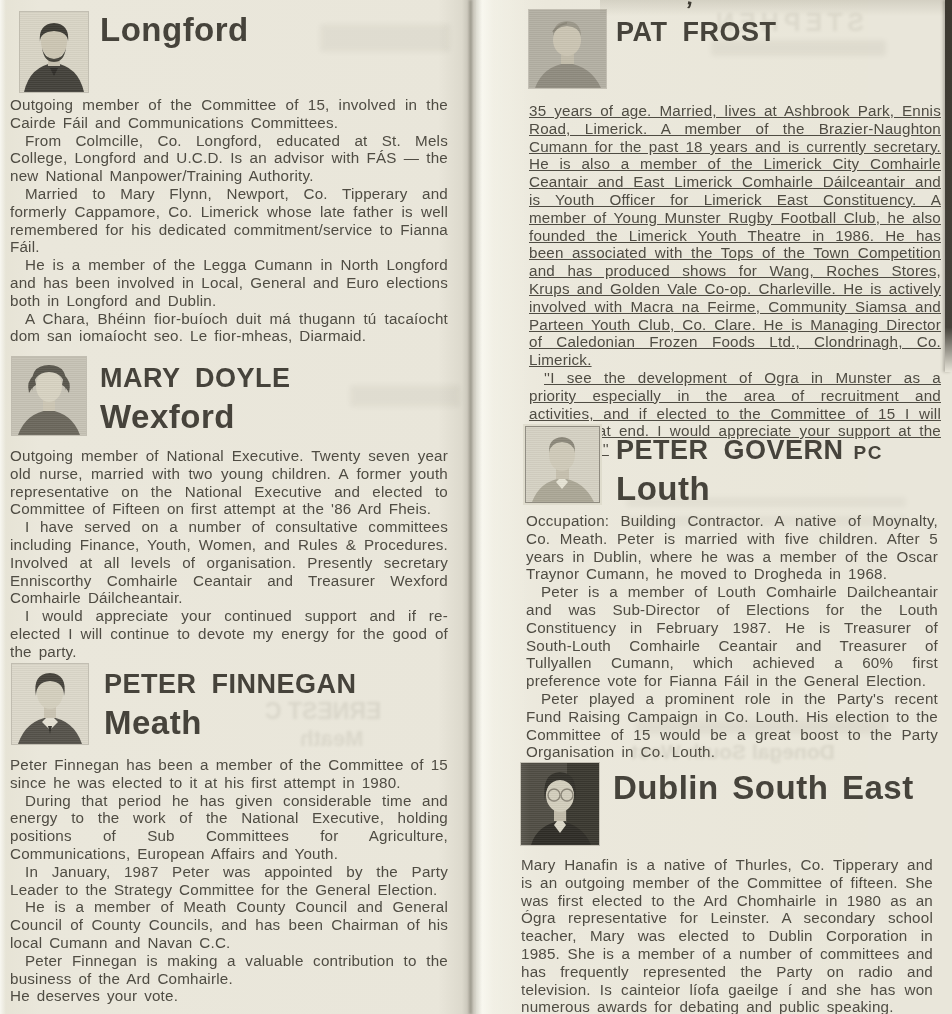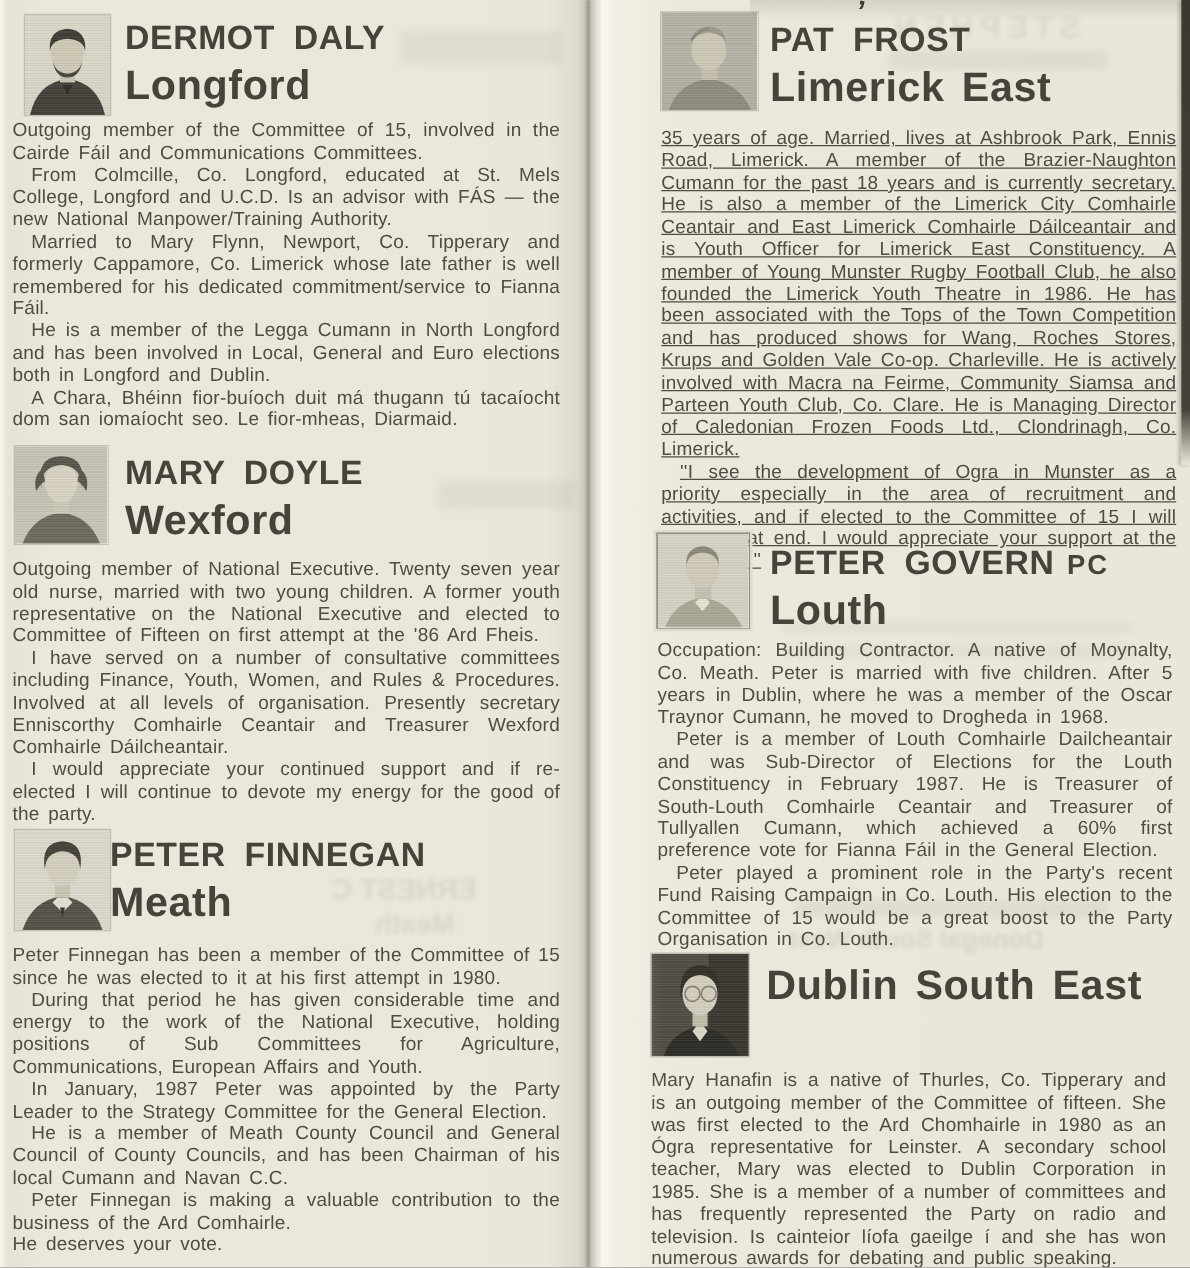--- a/index.html
+++ b/index.html
@@ -13,21 +13,21 @@
   .page-left{left:0;width:476px;background:linear-gradient(90deg,#e6e3d5 0px,#eae7db 40px,#e9e6da 100%);}
   .page-right{left:476px;width:392px;background:linear-gradient(90deg,#f0eee2 0px,#ebe8dc 70px,#e9e6d9 100%);}
 
   .photo{position:absolute;overflow:hidden;box-shadow:0 0 0 1px rgba(120,116,104,.35);}
   .photo svg{display:block;width:100%;height:100%;}
   .photo::after{content:"";position:absolute;inset:0;
     background:repeating-linear-gradient(0deg,rgba(255,255,255,.06) 0 1px,rgba(0,0,0,.03) 1px 2px);}
 
   .heading{position:absolute;font-weight:bold;color:#46433b;line-height:36px;}
   .cand-name{font-size:27px;letter-spacing:.5px;word-spacing:7px;white-space:nowrap;}
-  .cand-suffix{font-size:22px;margin-left:10px;letter-spacing:1.5px;}
+  .cand-suffix{font-size:19px;margin-left:10px;letter-spacing:1.5px;}
   .cand-county{font-size:33px;letter-spacing:.5px;word-spacing:4px;white-space:nowrap;}
 
   .bio{position:absolute;font-size:15.2px;line-height:17.8px;color:#4f4c43;
     text-align:justify;letter-spacing:.2px;word-spacing:2.5px;}
   .bio p{margin:0;}
   .bio p.ind{text-indent:15px;}
 
   
   .gutter{position:absolute;left:438px;top:0;width:92px;height:1014px;pointer-events:none;
     background:linear-gradient(90deg,rgba(110,105,88,0) 0%,rgba(110,105,88,.10) 26%,
@@ -62,21 +62,20 @@
           <rect width="68" height="80" fill="#d9d5c6"></rect>
           <path d="M4,80 Q10,54 34,51 Q58,54 64,80 Z" fill="#43413a"></path>
           <rect x="28" y="42" width="12" height="12" fill="#c6c0ae"></rect>
           <ellipse cx="34" cy="30" rx="13" ry="16" fill="#ccc6b3"></ellipse>
           <path d="M20,30 Q18,12 34,11 Q50,12 48,30 Q48,20 34,19 Q20,20 20,30 Z" fill="#3c3a33"></path>
           <path d="M22,36 Q24,50 34,50 Q44,50 46,36 Q44,46 34,47 Q24,46 22,36 Z" fill="#45433a"></path>
           <path d="M30,56 L34,64 L38,56 Z" fill="#2f2d28"></path>
         </svg>
       </div>
       <div class="heading" style="left:100px;top:12px;">
-        <div class="cand-name"><span>DERMOT DALY</span><span class="cand-suffix"></span></div>
         <div class="cand-county">Longford</div>
       </div>
       <div class="bio" style="left:10px;top:96px;width:438px;">
         <p>Outgoing member of the Committee of 15, involved in the Cairde Fáil and Communications Committees.</p>
         <p class="ind">From Colmcille, Co. Longford, educated at St. Mels College, Longford and U.C.D. Is an advisor with FÁS — the new National Manpower/Training Authority.</p>
         <p class="ind">Married to Mary Flynn, Newport, Co. Tipperary and formerly Cappamore, Co. Limerick whose late father is well remembered for his dedicated commitment/service to Fianna Fáil.</p>
         <p class="ind">He is a member of the Legga Cumann in North Longford and has been involved in Local, General and Euro elections both in Longford and Dublin.</p>
         <p class="ind">A Chara, Bhéinn fior-buíoch duit má thugann tú tacaíocht dom san iomaíocht seo. Le fior-mheas, Diarmaid.</p>
       </div>
     </div>
@@ -109,21 +108,21 @@
         <svg viewBox="0 0 76 80" preserveAspectRatio="none">
           <rect width="76" height="80" fill="#dcd8ca"></rect>
           <path d="M6,80 Q14,56 38,53 Q62,56 70,80 Z" fill="#55524a"></path>
           <path d="M30,58 L38,66 L46,58 L42,54 L34,54 Z" fill="#e4e0d2"></path>
           <rect x="32" y="42" width="12" height="12" fill="#cac4b2"></rect>
           <ellipse cx="38" cy="29" rx="13" ry="16" fill="#d4cfbe"></ellipse>
           <path d="M24,32 Q20,10 38,9 Q56,10 52,32 Q52,18 38,17 Q24,18 24,32 Z" fill="#45423a"></path>
           <path d="M36,62 L38,70 L40,62 Z" fill="#35332d"></path>
         </svg>
       </div>
-      <div class="heading" style="left:88px;top:666px;">
+      <div class="heading" style="left:104px;top:666px;">
         <div class="cand-name"><span>PETER FINNEGAN</span><span class="cand-suffix"></span></div>
         <div class="cand-county">Meath</div>
       </div>
       <div class="bio" style="left:10px;top:756px;width:438px;">
         <p>Peter Finnegan has been a member of the Committee of 15 since he was elected to it at his first attempt in 1980.</p>
         <p class="ind">During that period he has given considerable time and energy to the work of the National Executive, holding positions of Sub Committees for Agriculture, Communications, European Affairs and Youth.</p>
         <p class="ind">In January, 1987 Peter was appointed by the Party Leader to the Strategy Committee for the General Election.</p>
         <p class="ind">He is a member of Meath County Council and General Council of County Councils, and has been Chairman of his local Cumann and Navan C.C.</p>
         <p class="ind">Peter Finnegan is making a valuable contribution to the business of the Ard Comhairle.</p>
         <p>He deserves your vote.</p>
@@ -144,21 +143,20 @@
           <rect width="77" height="78" fill="#b3afa3"></rect>
           <path d="M6,78 Q14,56 38,53 Q62,56 72,78 Z" fill="#8f8b7f"></path>
           <rect x="32" y="42" width="13" height="12" fill="#c2bcaa"></rect>
           <ellipse cx="38" cy="30" rx="14" ry="16" fill="#cbc5b3"></ellipse>
           <path d="M24,26 Q24,12 38,11 Q52,12 52,26 Q50,17 38,16 Q26,17 24,26 Z" fill="#9b9789"></path>
           <path d="M24,22 Q30,14 38,13" stroke="#8a8678" stroke-width="2" fill="none"></path>
         </svg>
       </div>
       <div class="heading" style="left:140px;top:14px;">
         <div class="cand-name"><span>PAT FROST</span><span class="cand-suffix"></span></div>
-        <div class="cand-county">Limerick East</div>
       </div>
       <div class="bio" style="left:53px;top:102px;width:412px;text-decoration:underline;">
         <p>35 years of age. Married, lives at Ashbrook Park, Ennis Road, Limerick. A member of the Brazier-Naughton Cumann for the past 18 years and is currently secretary. He is also a member of the Limerick City Comhairle Ceantair and East Limerick Comhairle Dáilceantair and is Youth Officer for Limerick East Constituency. A member of Young Munster Rugby Football Club, he also founded the Limerick Youth Theatre in 1986. He has been associated with the Tops of the Town Competition and has produced shows for Wang, Roches Stores, Krups and Golden Vale Co-op. Charleville. He is actively involved with Macra na Feirme, Community Siamsa and Parteen Youth Club, Co. Clare. He is Managing Director of Caledonian Frozen Foods Ltd., Clondrinagh, Co. Limerick.</p>
         <p class="ind">''I see the development of Ogra in Munster as a priority especially in the area of recruitment and activities, and if elected to the Committee of 15 I will pursue that end. I would appreciate your support at the Ard Fheis.''</p>
       </div>
     </div>
 
     <div class="entry">
       <div class="photo" style="left:50px;top:427px;width:73px;height:75px;box-shadow:0 0 0 1px #8f8b80, 0 0 0 3px #dfdccd;">
         <svg viewBox="0 0 73 75" preserveAspectRatio="none">

